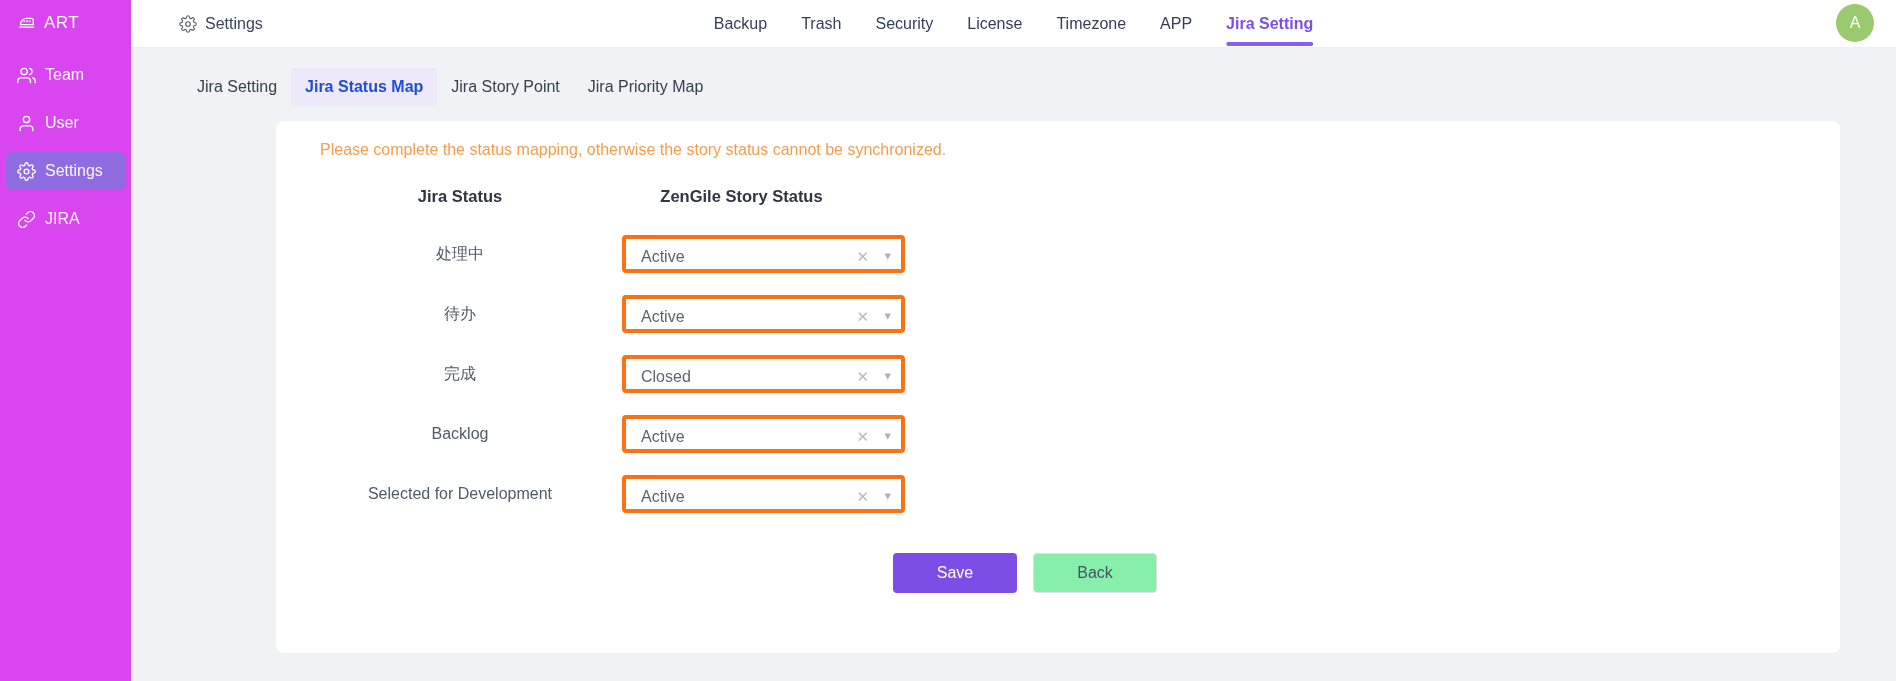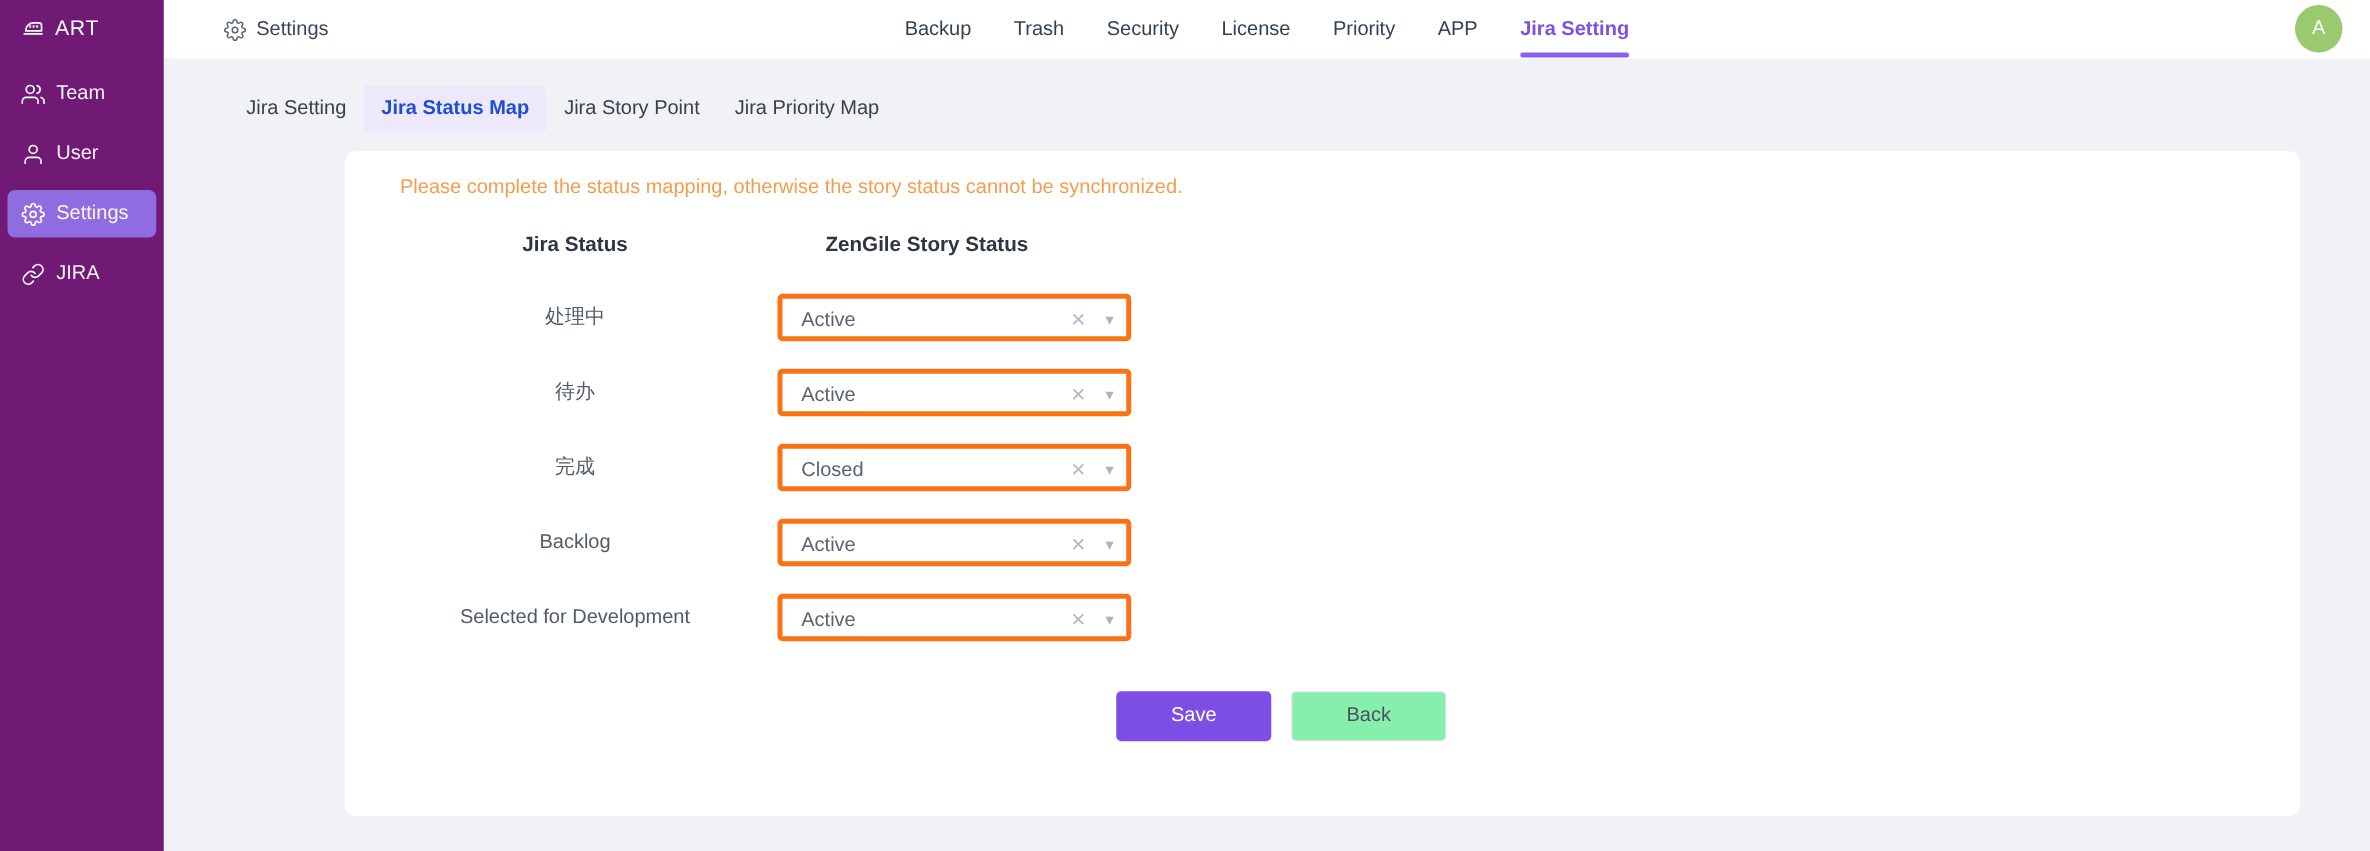--- a/index.html
+++ b/index.html
@@ -2,21 +2,21 @@
 <html><head>
 <meta charset="utf-8">
 <style>
   * { margin:0; padding:0; box-sizing:border-box; }
   html,body { width:1896px; height:681px; overflow:hidden;
     font-family:"Liberation Sans","DejaVu Sans",sans-serif;
     background:#f0f2f5; position:relative; }
 
   
   .sidebar { position:absolute; left:0; top:0; width:131px; height:681px;
-    background:#701a75; z-index:5; }
+    background:#d946ef; z-index:5; }
   .side-logo { display:flex; align-items:center; height:46px; padding-left:16px;
     color:#ffffff; font-size:17px; letter-spacing:.5px; }
   .side-item { display:flex; align-items:center; height:38px; margin:10px 6px 0 6px;
     padding-left:10px; border-radius:6px; color:rgba(255,255,255,.95);
     font-size:16px; cursor:pointer; }
   .side-item.active { background:#8f6cdf; }
   .side-icon { width:20px; height:20px; margin-right:9px; flex:0 0 20px; display:flex;
     align-items:center; justify-content:center; }
   .side-icon svg { width:19px; height:19px; stroke:#ffffff; fill:none;
     stroke-width:1.7; stroke-linecap:round; stroke-linejoin:round; }
@@ -146,21 +146,21 @@
         </svg>
     </span>
     <span>Settings</span>
   </div>
 
   <div class="top-nav">
     <div class="top-nav-item">Backup</div>
     <div class="top-nav-item">Trash</div>
     <div class="top-nav-item">Security</div>
     <div class="top-nav-item">License</div>
-    <div class="top-nav-item">Priority</div>
+    <div class="top-nav-item">Timezone</div>
     <div class="top-nav-item">APP</div>
     <div class="top-nav-item active">Jira Setting</div>
   </div>
 
   <div class="avatar">A</div>
 </div>
 
 <div class="content">
 
   <div class="tabs">

